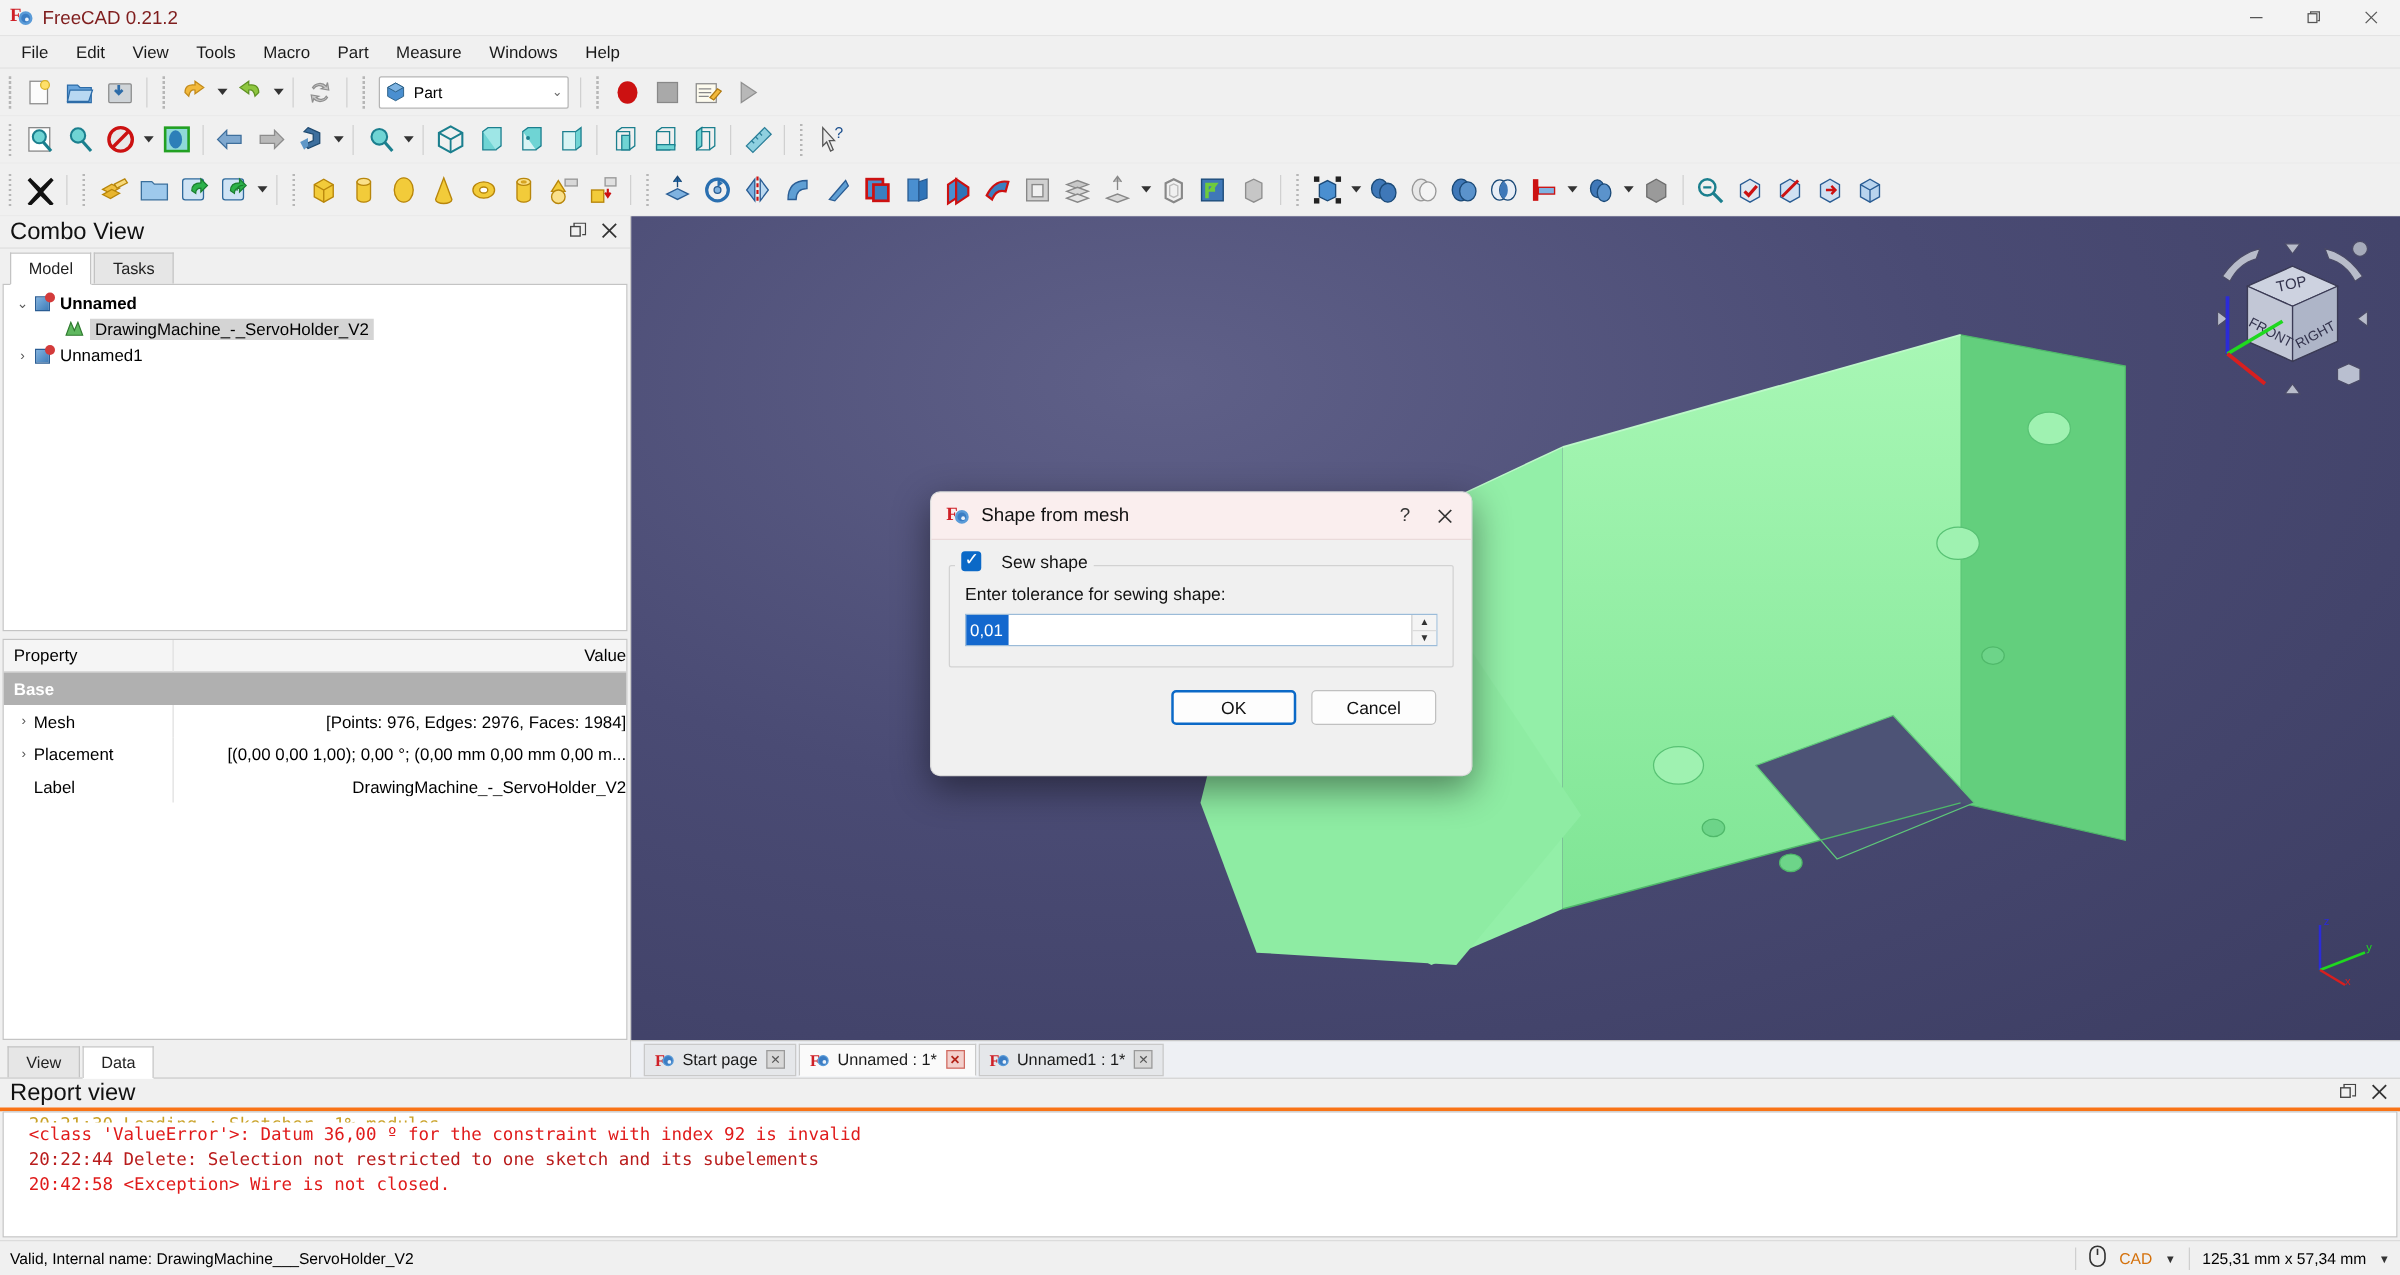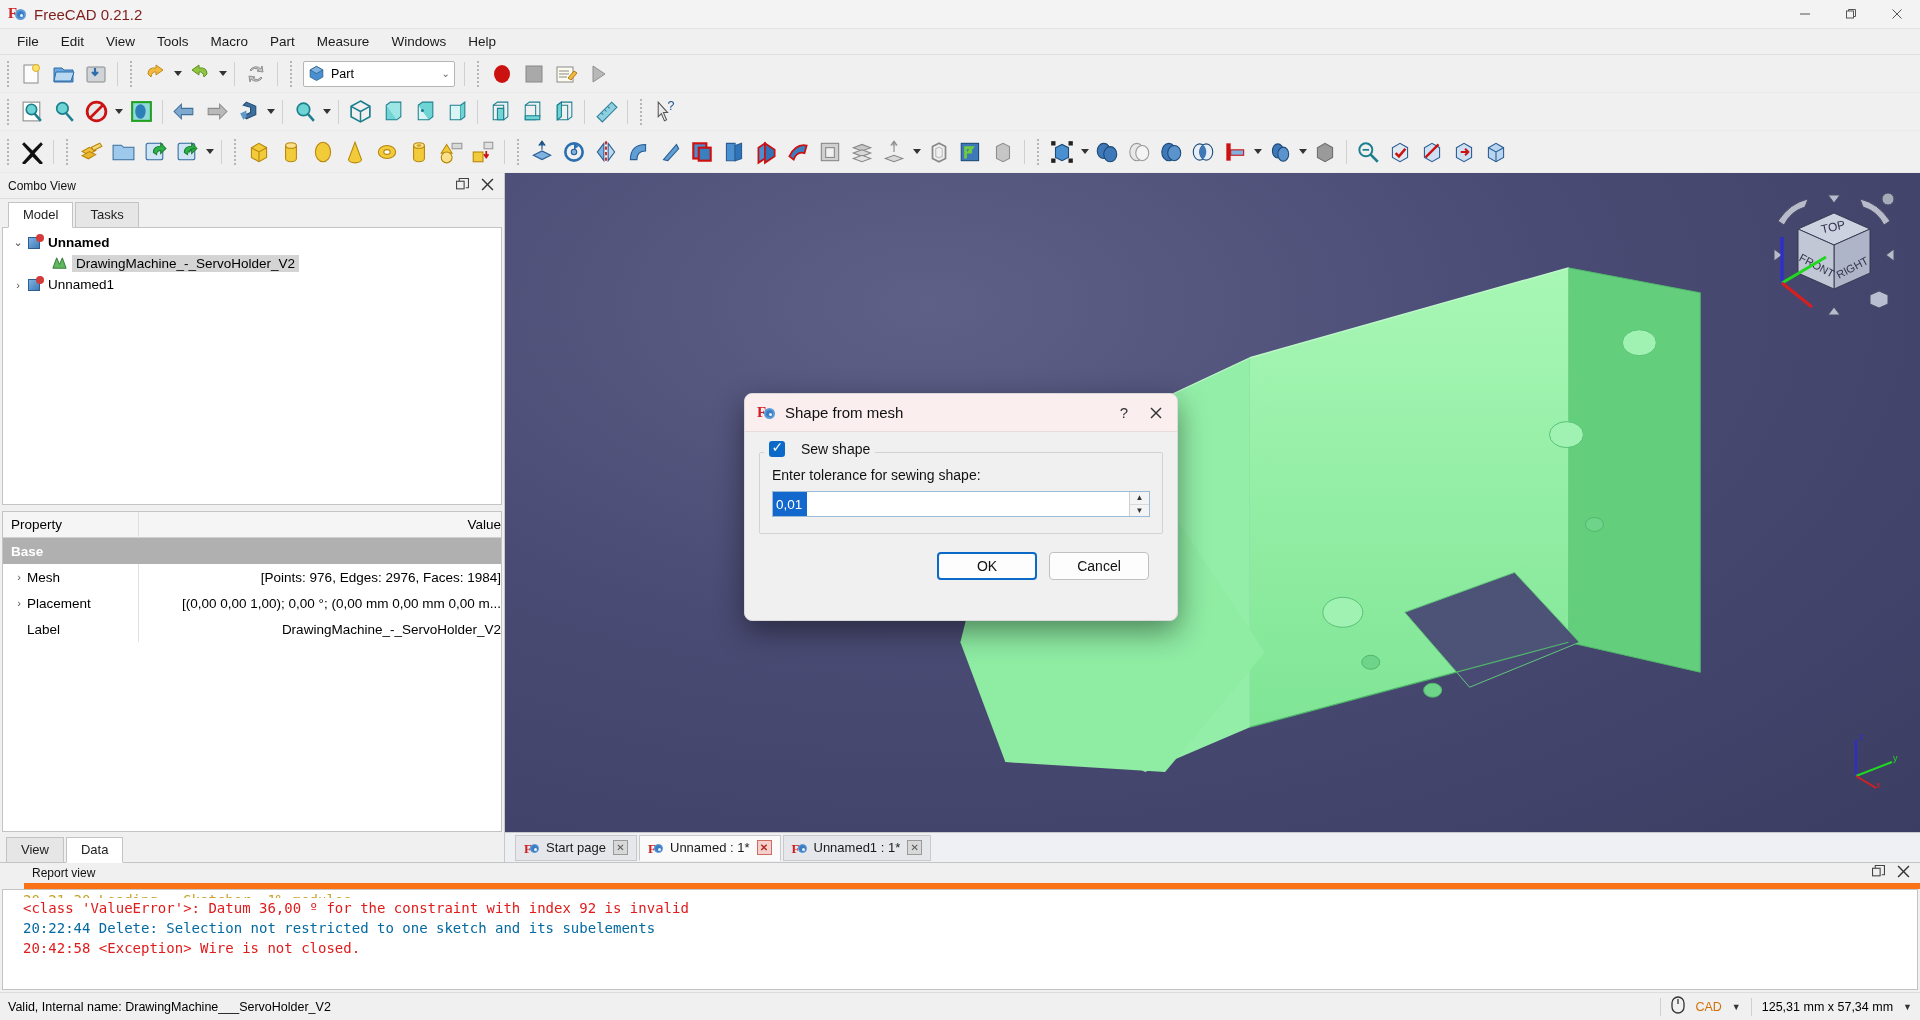--- a/index.html
+++ b/index.html
@@ -63,21 +63,21 @@
   .wb-combo .chev { color: #666; font-size: 10px; }
 
   
   .main { flex: 1 1 auto; display: flex; min-height: 0; }
 
   
   .combo { width: 505px; flex: 0 0 505px; display: flex; flex-direction: column;
            background: #f0f0f0; border-right: 1px solid #c8c8c8; min-height: 0; }
   .panel-head { height: 26px; display: flex; align-items: center; padding: 0 6px 0 8px;
                 background: #f0f0f0; border-bottom: 1px solid #dcdcdc; }
-  .panel-title { font-size: 12px; color: #111; }
+  .panel-title { font-size: 19px; color: #111; }
   .panel-head .acts { margin-left: auto; display: flex; gap: 12px; padding-right: 4px; color: #444; }
   .tabs-row { display: flex; height: 28px; background: #f0f0f0; padding-left: 8px; align-items: flex-end; }
   .ctab { padding: 4px 14px 5px; font-size: 13px; border: 1px solid #c3c3c3; border-bottom: none;
           background: #e6e6e6; color: #222; margin-right: 2px; }
   .ctab.active { background: #fff; border-bottom: 1px solid #fff; position: relative; top: 1px; }
   .tree {
     flex: 0 0 278px; background: #fff; border: 1px solid #c4c4c4; margin: 0 2px;
     overflow: hidden; padding-top: 4px; font-size: 13.5px;
   }
   .tnode { display: flex; align-items: center; height: 21px; padding-left: 6px; }
@@ -119,27 +119,27 @@
   .vtab { display: flex; align-items: center; gap: 7px; height: 26px; padding: 0 8px;
           border: 1px solid #c9c9c9; background: #e5e7ea; font-size: 13px; color: #1a1a1a; }
   .vtab.active { background: #fafafa; border-bottom-color: #fafafa; }
   .xbtn { width: 15px; height: 15px; border: 1px solid #9a9a9a; background: #d8d8d8;
           display:flex;align-items:center;justify-content:center; font-size: 10px; color: #555; }
   .xbtn.red { background: #f3d0cc; border-color: #cf6a60; color: #b3251a; font-weight: bold; }
 
   
   .report { flex: 0 0 130px; display: flex; flex-direction: column; background: #f0f0f0;
             border-top: 1px solid #c4c4c4; }
-  .report .panel-head { border-bottom: 6px solid #f97316; margin-left: 24px; }
+  .report .panel-head { border-bottom: 3px solid #f97316; }
   .report-body { flex: 1 1 auto; background: #fff; border: 1px solid #c4c4c4; margin: 0 2px 2px;
                  font-family: "DejaVu Sans Mono", monospace; font-size: 14px; overflow: hidden;
                  padding: 0 20px; line-height: 20px; }
   .rline { white-space: nowrap; }
   .r-red { color: #e01b1b; }
-  .r-orange { color: #0369a1; }
+  .r-orange { color: #b91c1c; }
   .r-clip { color: #c9a227; height: 8px; overflow: hidden; }
 
   
   .status { flex: 0 0 28px; height: 28px; background: #f0f0f0; display: flex; align-items: center;
             border-top: 1px solid #dcdcdc; padding: 0 8px; font-size: 12.5px; }
   .status .right { margin-left: auto; display: flex; align-items: center; gap: 10px; }
   .status .vsep { width: 1px; height: 18px; background: #cfcfcf; }
   .status .cad { color: #d4700a; }
 
   

